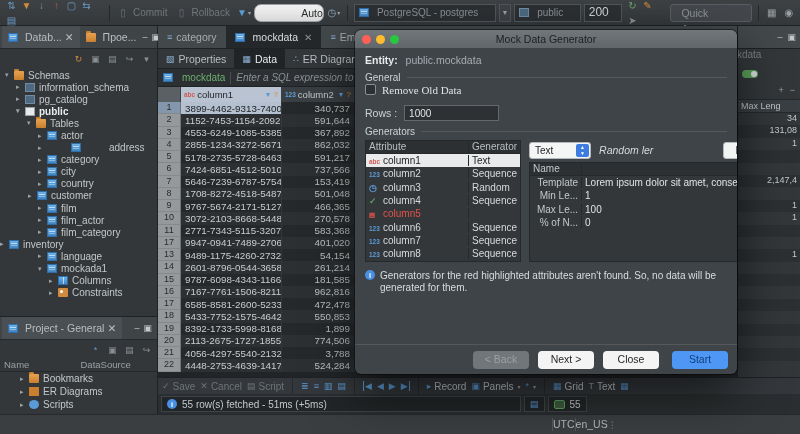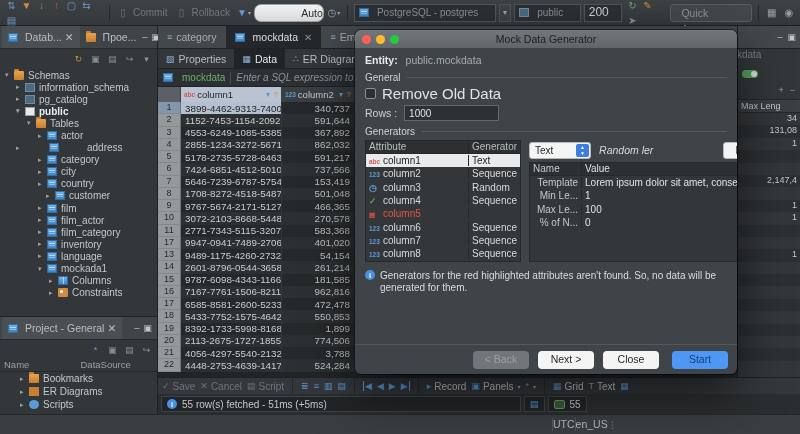--- a/index.html
+++ b/index.html
@@ -126,21 +126,21 @@
   .tl { width:9px; height:9px; border-radius:50%; }
   .dlg-head { height:38px; background:#4a5054; background-image:radial-gradient(ellipse 120px 22px at 88% 0%, rgba(255,255,255,.22), transparent 70%); border-bottom:1px solid #2b2f32; padding:4px 10px; flex:none; }
   .dlg-head h1 { font-size:11px; color:#f0f2f3; font-weight:bold; }
   .dlg-head p { font-size:10.5px; color:#bfc5c8; margin-top:3px; padding-left:4px; }
   .dlg-body { flex:1; padding:6px 10px 0; display:flex; flex-direction:column; }
   .entity-row { font-size:10.5px; height:16px; }
   .entity-row b { color:#e8eaeb; }
   .entity-row span { color:#a6adb1; margin-left:5px; }
   .group-label { display:flex; align-items:center; gap:6px; color:#cdd2d4; font-size:10px; height:14px; }
   .group-label::after { content:""; flex:1; height:1px; background:#55595c; }
-  .check-row { display:flex; align-items:center; gap:6px; height:18px; color:#dfe3e4; font-size:15px; }
+  .check-row { display:flex; align-items:flex-start; gap:6px; height:18px; color:#dfe3e4; font-size:11px;font-family:Liberation Serif, serif; }
   .checkbox { width:11px; height:11px; background:#2e3134; border:1px solid #8a8f93; border-radius:2px; }
   .rows-row { display:flex; align-items:center; gap:7px; height:22px; color:#cdd2d4; font-size:10.5px; }
   .text-input { background:#2e3134; border:1px solid #65696d; color:#dfe3e4; height:16px; width:95px; font-size:10px; padding:0 4px; display:flex; align-items:center; }
   .gen-area { display:flex; gap:8px; margin-top:2px; }
   .dtable { border:1px solid #26292b; background:#33373a; font-size:10px; }
   .attr-table { width:178px; height:122px; }
   .dt-head { display:flex; background:#2c3033; color:#b9bec1; height:13px; border-bottom:1px solid #26292b; }
   .dt-head .c, .dt-row .c { padding:0 3px; overflow:hidden; white-space:nowrap; }
   .attr-table .c1 { width:103px; border-right:1px solid #26292b; }
   .attr-table .c2 { flex:1; }
@@ -246,61 +246,61 @@
           <div class="tree-item" style="padding-left: 27px;">
             <span class="arrow">▾</span>
             <span class="ic ic-folder"></span>
             <span>Tables</span>
           </div>
           <div class="tree-item" style="padding-left: 38px;">
             <span class="arrow">▸</span>
             <span class="ic ic-table"></span>
             <span>actor</span>
           </div>
-          <div class="tree-item" style="padding-left: 16px; gap: 24px;">
+          <div class="tree-item" style="padding-left: 38px; gap: 24px;">
             <span class="arrow">▸</span>
             <span class="ic ic-table"></span>
             <span>address</span>
           </div>
           <div class="tree-item" style="padding-left: 38px;">
             <span class="arrow">▸</span>
             <span class="ic ic-table"></span>
             <span>category</span>
           </div>
           <div class="tree-item" style="padding-left: 38px;">
             <span class="arrow">▸</span>
             <span class="ic ic-table"></span>
             <span>city</span>
           </div>
           <div class="tree-item" style="padding-left: 38px;">
             <span class="arrow">▸</span>
             <span class="ic ic-table"></span>
             <span>country</span>
           </div>
-          <div class="tree-item" style="padding-left: 46px;">
+          <div class="tree-item" style="padding-left: 28px;">
             <span class="arrow">▸</span>
             <span class="ic ic-table"></span>
             <span>customer</span>
           </div>
           <div class="tree-item" style="padding-left: 38px;">
             <span class="arrow">▸</span>
             <span class="ic ic-table"></span>
             <span>film</span>
           </div>
           <div class="tree-item" style="padding-left: 38px;">
             <span class="arrow">▸</span>
             <span class="ic ic-table"></span>
             <span>film_actor</span>
           </div>
           <div class="tree-item" style="padding-left: 38px;">
             <span class="arrow">▸</span>
             <span class="ic ic-table"></span>
             <span>film_category</span>
           </div>
-          <div class="tree-item" style="padding-left: 38px;">
+          <div class="tree-item" style="">
             <span class="arrow">▸</span>
             <span class="ic ic-table"></span>
             <span>inventory</span>
           </div>
           <div class="tree-item" style="padding-left: 38px;">
             <span class="arrow">▸</span>
             <span class="ic ic-table"></span>
             <span>language</span>
           </div>
           <div class="tree-item" style="padding-left: 38px;">
@@ -730,21 +730,20 @@
             <span class="mac-combo">
                 <span>Text</span>
                 <span class="stepper">▲<br>▼</span>
               </span>
             <span class="gen-desc">Random ler</span>
             <span class="reset-btn">Reset</span>
           </div>
           <div class="dtable props-table">
             <div class="dt-head">
               <span class="c c1" style="text-align:left">Name</span>
-              <span class="c c2">Value</span>
             </div>
             <div id="prop-rows">
                 <div class="dt-row">
                   <span class="c c1">Template</span>
                   <span class="c c2">Lorem ipsum dolor sit amet, consectetur a</span>
                 </div>
                 <div class="dt-row">
                   <span class="c c1">Min Le...</span>
                   <span class="c c2">1</span>
                 </div>

